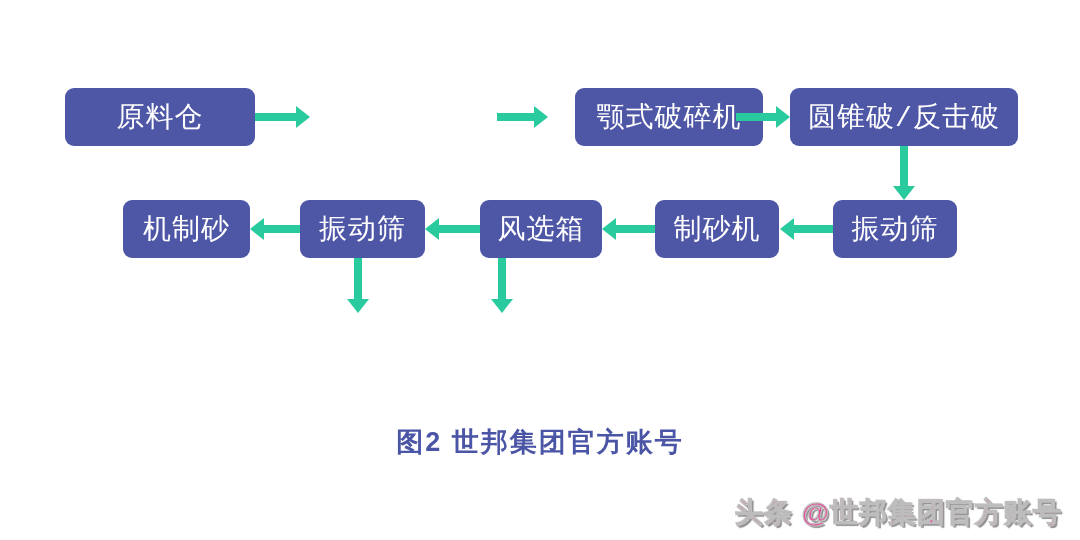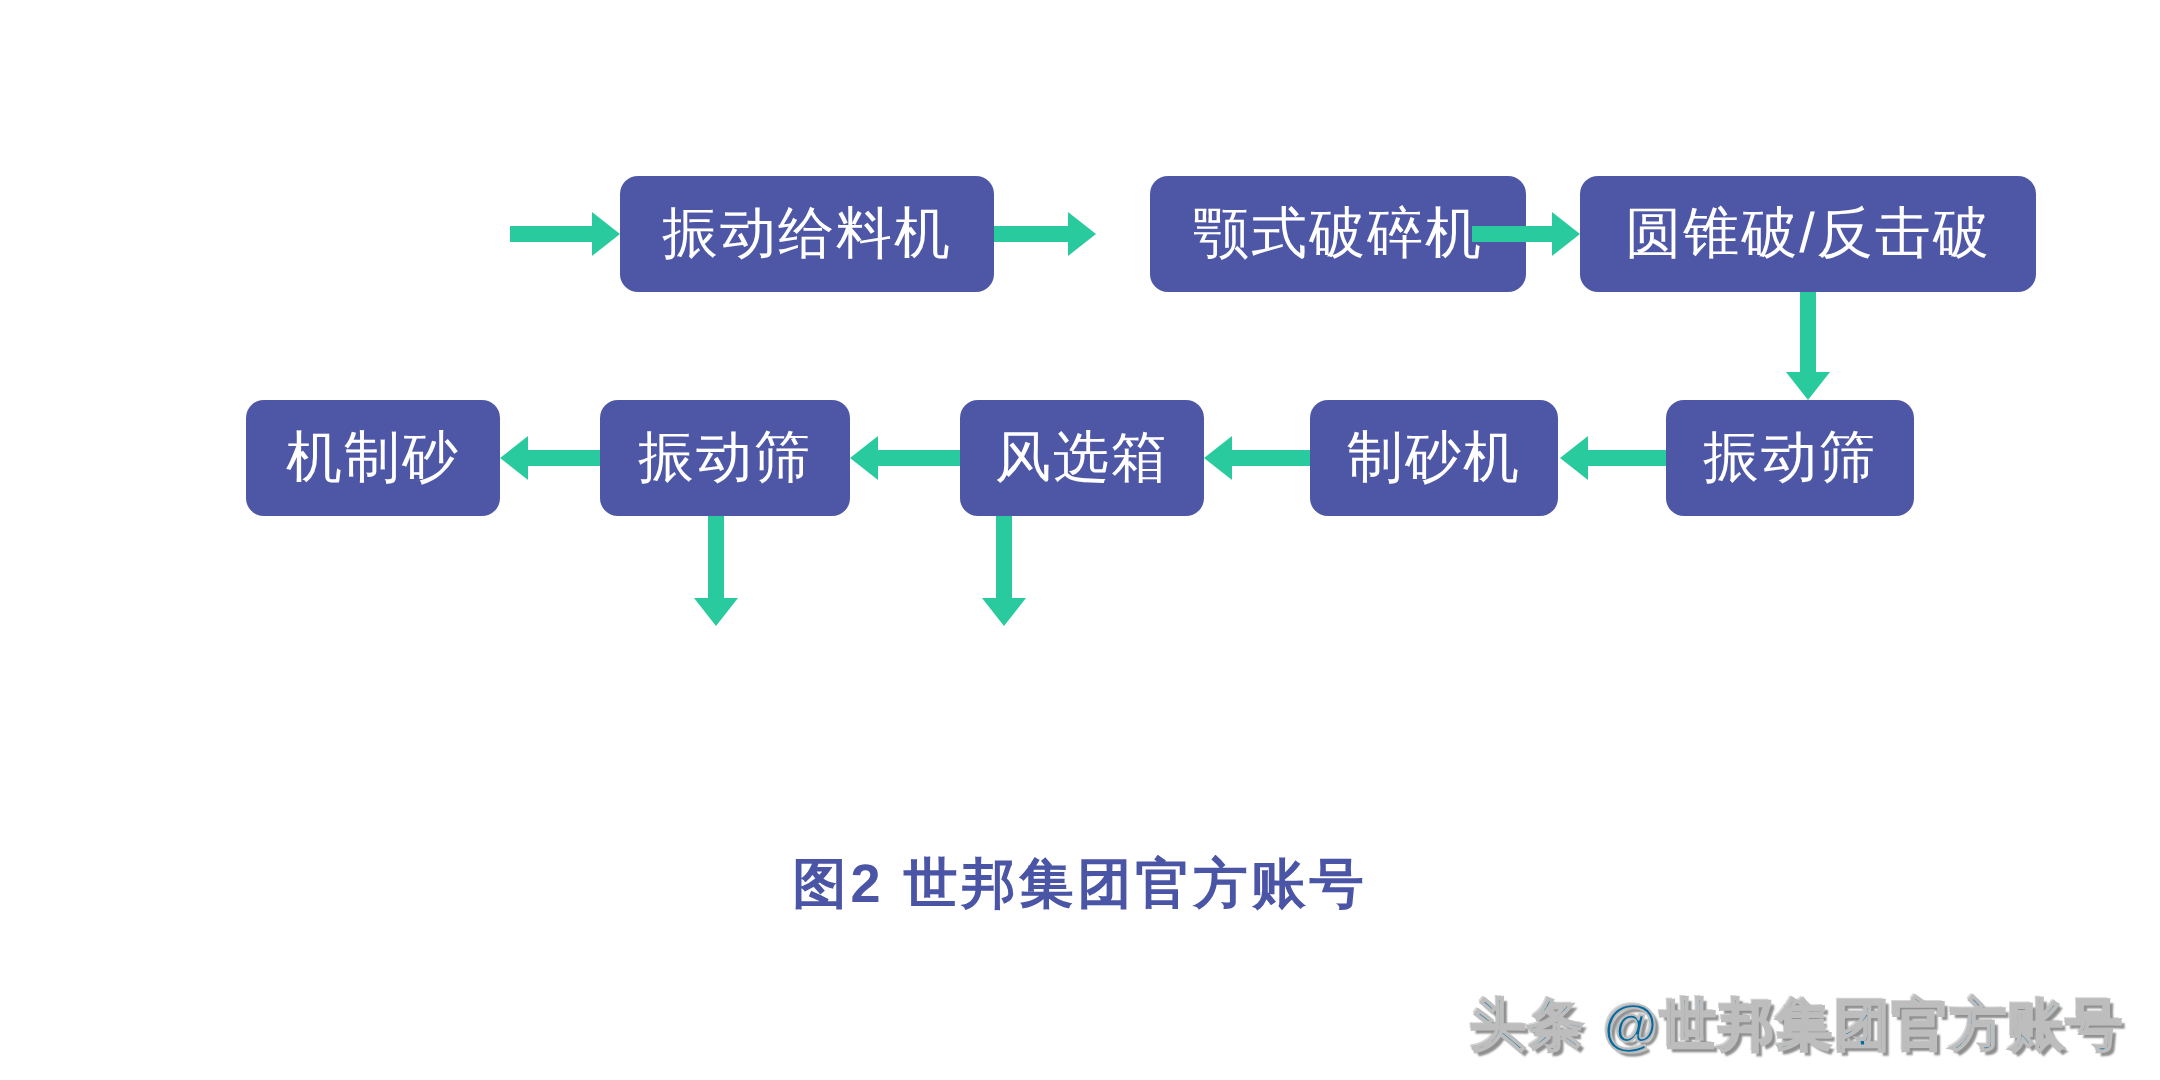--- a/index.html
+++ b/index.html
@@ -25,21 +25,21 @@
     color:#ffffff;
     display:flex;align-items:center;justify-content:center;
     font-size:28px;
     letter-spacing:1px;
     white-space:nowrap;
   }
   .node.dust{background:var(--dust-fill);}
   .n-raw   {left:65px;  top:88px;  width:190px;}
   .n-feed  {left:310px; top:88px;  width:187px;}
   .n-jaw   {left:548px; top:88px;  width:188px;margin-left:27px;}
-  .n-cone  {left:790px; top:88px;  width:228px;}
+  .n-cone  {left:790px; top:88px;  width:228px;font-family:Liberation Mono, monospace;}
   .n-sand  {left:123px; top:200px; width:127px;}
   .n-scrL  {left:300px; top:200px; width:125px;}
   .n-air   {left:480px; top:200px; width:122px;}
   .n-maker {left:655px; top:200px; width:124px;}
   .n-scrR  {left:833px; top:200px; width:124px;}
   .n-dust  {left:318px; top:313px; width:220px; height:57px;}
 
   
   .h-arrow{position:absolute;height:22px;}
   .h-arrow .stem{position:absolute;top:7px;height:8px;background:var(--arrow);}
@@ -80,32 +80,32 @@
     color:var(--caption);
     font-size:27px;
     font-weight:bold;
     letter-spacing:2px;
   }
   .watermark{
     position:absolute;right:18px;top:494px;
     font-size:28px;
     font-weight:bold;
     letter-spacing:1px;
-    color:#0369a1;
+    color:#ec4899;
     -webkit-text-stroke:1px #bdbdbd;
     text-shadow:2px 2px 1px #8f8f8f, -1px -1px 0 #d6d6d6;
     white-space:nowrap;
   }
 </style>
 </head>
 <body>
 
 <div class="canvas">
 
-  <div class="node n-feed">振动给料机</div>
+  <div class="node n-raw">原料仓</div>
   <div class="node n-jaw">颚式破碎机</div>
   <div class="node n-cone">圆锥破/反击破</div>
 
   <div class="node n-sand">机制砂</div>
   <div class="node n-scrL">振动筛</div>
   <div class="node n-air">风选箱</div>
   <div class="node n-maker">制砂机</div>
   <div class="node n-scrR">振动筛</div>
 
 

